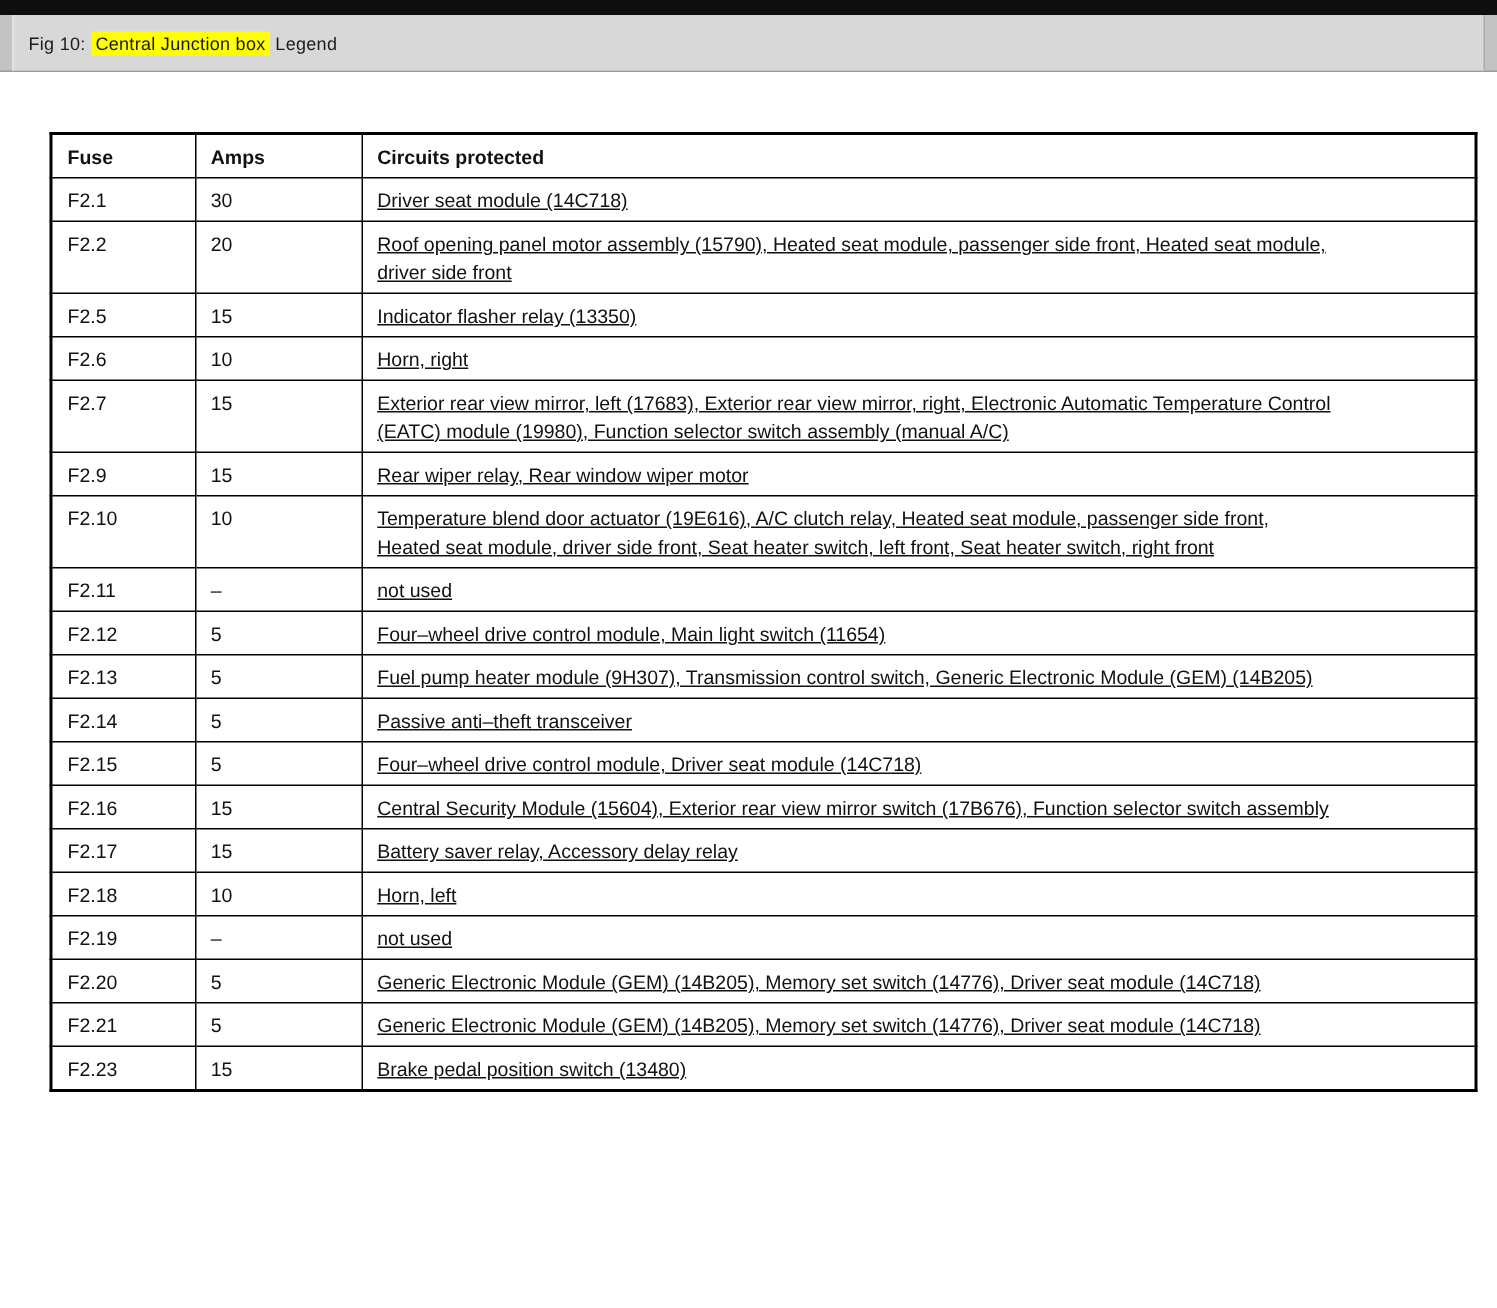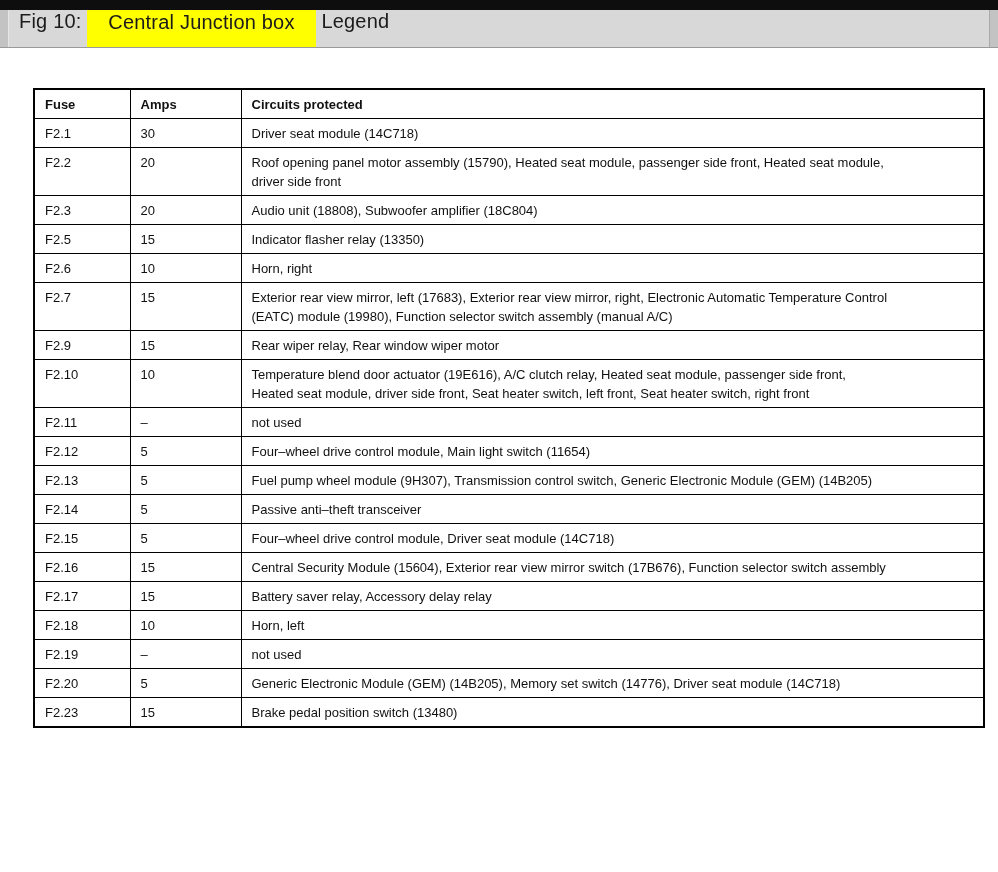--- a/index.html
+++ b/index.html
@@ -18,31 +18,32 @@
   }
   .title-row {
     background: #c3c3c3;
     border-bottom: 1px solid #9a9a9a;
   }
   .title-bar {
     margin: 0 8px;
     height: 37px;
     background: #d8d8d8;
     display: flex;
+    align-items: center;
     padding-left: 10px;
-    font-size: 20px;
+    font-size: 12px;
     letter-spacing: 0.2px;
     color: #1b1b1b;
     border-left: 1px solid #e6e6e6;
     border-right: 1px solid #aaaaaa;
   }
   .title-bar .seg { white-space: pre; }
   .hl {
     background: #ffff00;
-    padding: 1px 21px;
+    padding: 1px 3px;
     white-space: pre;
   }
   .content {
     background: #ffffff;
     padding: 40px 0 0 33px;
   }
   table.fuse-table {
     border-collapse: collapse;
     width: 952px;
     font-size: 13px;
@@ -54,21 +55,21 @@
     border: 1px solid #000;
     font-weight: normal;
     text-align: left;
     vertical-align: top;
     padding: 5px 8px 4px 10px;
     line-height: 19px;
   }
   col.col-fuse { width: 96px; }
   col.col-amps { width: 111px; }
   table.fuse-table th { padding-top: 5px; padding-bottom: 4px; font-weight: bold; }
-  td.circuits-cell { white-space: pre-line; padding-left: 17px; }
+  td.circuits-cell { white-space: pre-line; padding-left: 17px; text-decoration: underline; }
   th.circuits-head { padding-left: 17px; }
   td.amps-cell, th.amps-head { padding-left: 22px; }
 </style>
 </head>
 <body>
 
 <div class="top-edge"></div>
 
 <div class="title-row">
   <div class="title-bar">
@@ -98,25 +99,20 @@
           <td class="amps-cell">30</td>
           <td class="circuits-cell">Driver seat module (14C718)</td>
         </tr>
         <tr>
           <td>F2.2</td>
           <td class="amps-cell">20</td>
           <td class="circuits-cell">Roof opening panel motor assembly (15790), Heated seat module, passenger side front, Heated seat module,
 driver side front</td>
         </tr>
         <tr>
-          <td>F2.3</td>
-          <td class="amps-cell">20</td>
-          <td class="circuits-cell">Audio unit (18808), Subwoofer amplifier (18C804)</td>
-        </tr>
-        <tr>
           <td>F2.5</td>
           <td class="amps-cell">15</td>
           <td class="circuits-cell">Indicator flasher relay (13350)</td>
         </tr>
         <tr>
           <td>F2.6</td>
           <td class="amps-cell">10</td>
           <td class="circuits-cell">Horn, right</td>
         </tr>
         <tr>
@@ -142,21 +138,21 @@
           <td class="circuits-cell">not used</td>
         </tr>
         <tr>
           <td>F2.12</td>
           <td class="amps-cell">5</td>
           <td class="circuits-cell">Four–wheel drive control module, Main light switch (11654)</td>
         </tr>
         <tr>
           <td>F2.13</td>
           <td class="amps-cell">5</td>
-          <td class="circuits-cell">Fuel pump wheel module (9H307), Transmission control switch, Generic Electronic Module (GEM) (14B205)</td>
+          <td class="circuits-cell">Fuel pump heater module (9H307), Transmission control switch, Generic Electronic Module (GEM) (14B205)</td>
         </tr>
         <tr>
           <td>F2.14</td>
           <td class="amps-cell">5</td>
           <td class="circuits-cell">Passive anti–theft transceiver</td>
         </tr>
         <tr>
           <td>F2.15</td>
           <td class="amps-cell">5</td>
           <td class="circuits-cell">Four–wheel drive control module, Driver seat module (14C718)</td>
@@ -180,19 +176,24 @@
           <td>F2.19</td>
           <td class="amps-cell">–</td>
           <td class="circuits-cell">not used</td>
         </tr>
         <tr>
           <td>F2.20</td>
           <td class="amps-cell">5</td>
           <td class="circuits-cell">Generic Electronic Module (GEM) (14B205), Memory set switch (14776), Driver seat module (14C718)</td>
         </tr>
         <tr>
+          <td>F2.21</td>
+          <td class="amps-cell">5</td>
+          <td class="circuits-cell">Generic Electronic Module (GEM) (14B205), Memory set switch (14776), Driver seat module (14C718)</td>
+        </tr>
+        <tr>
           <td>F2.23</td>
           <td class="amps-cell">15</td>
           <td class="circuits-cell">Brake pedal position switch (13480)</td>
         </tr>
       </tbody>
   </table>
 </div>
 
 </body></html>

